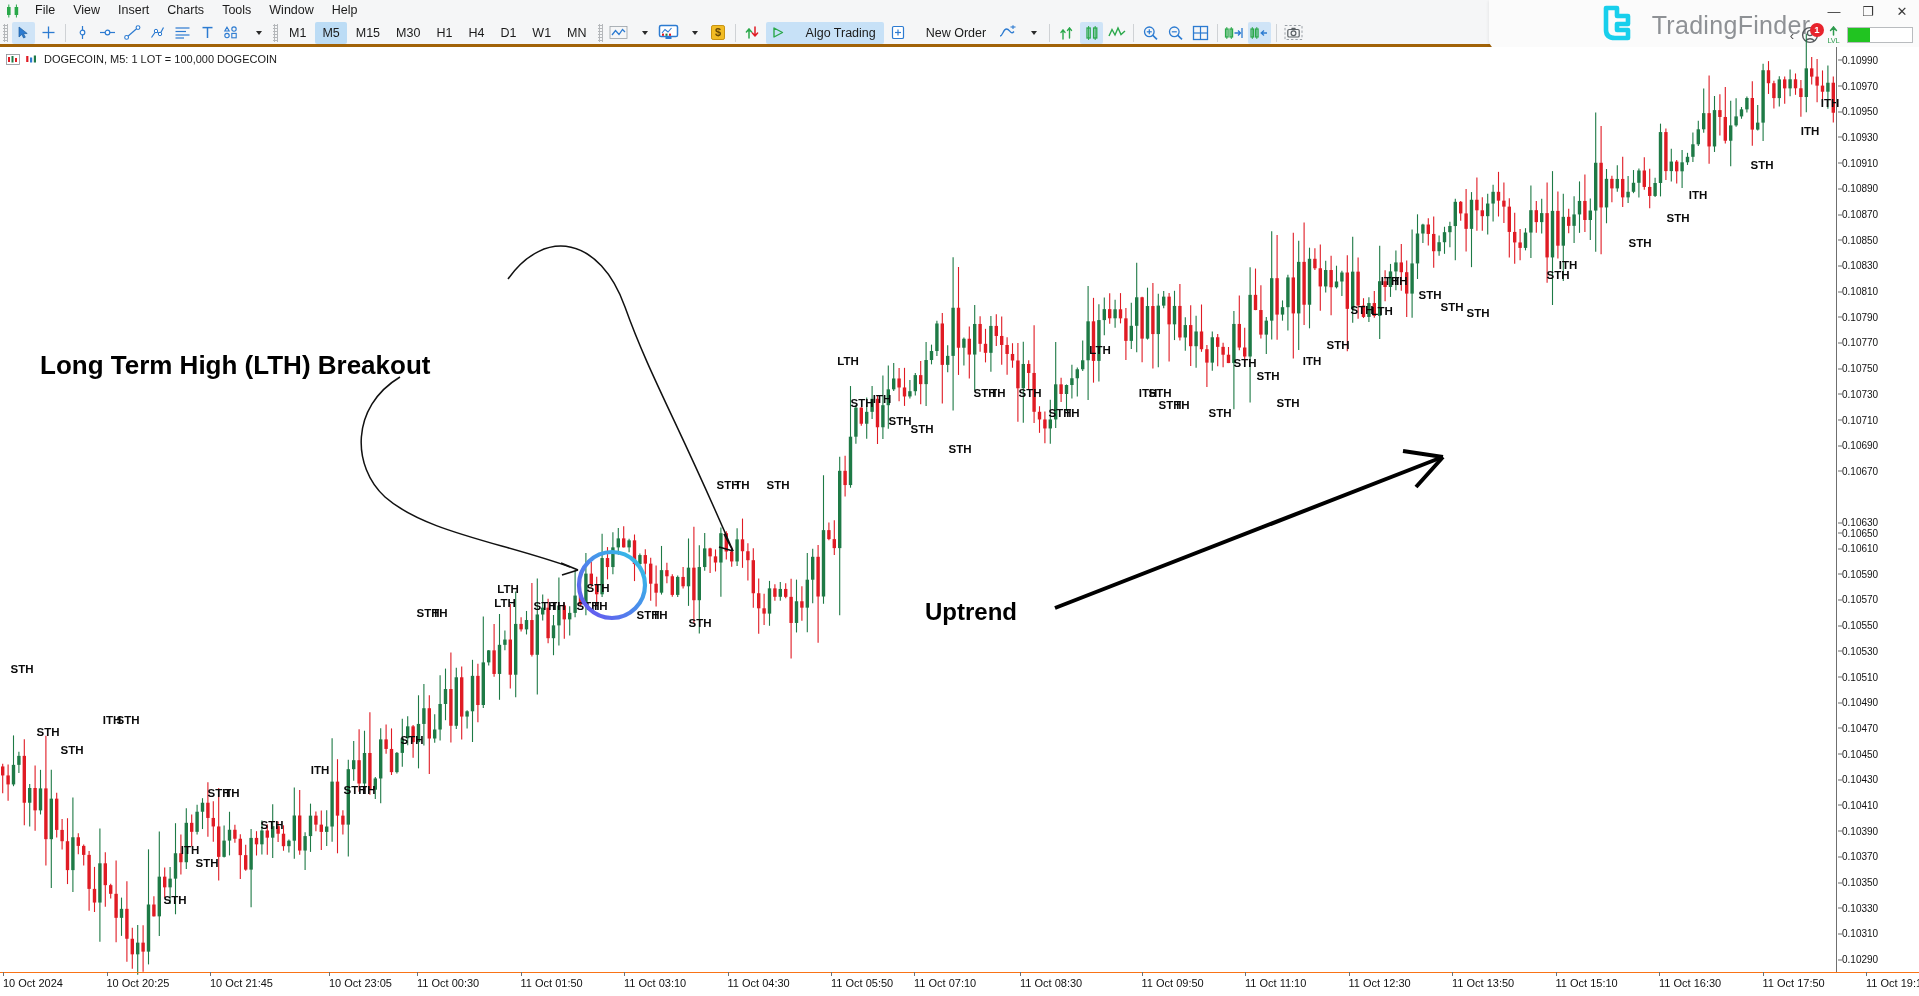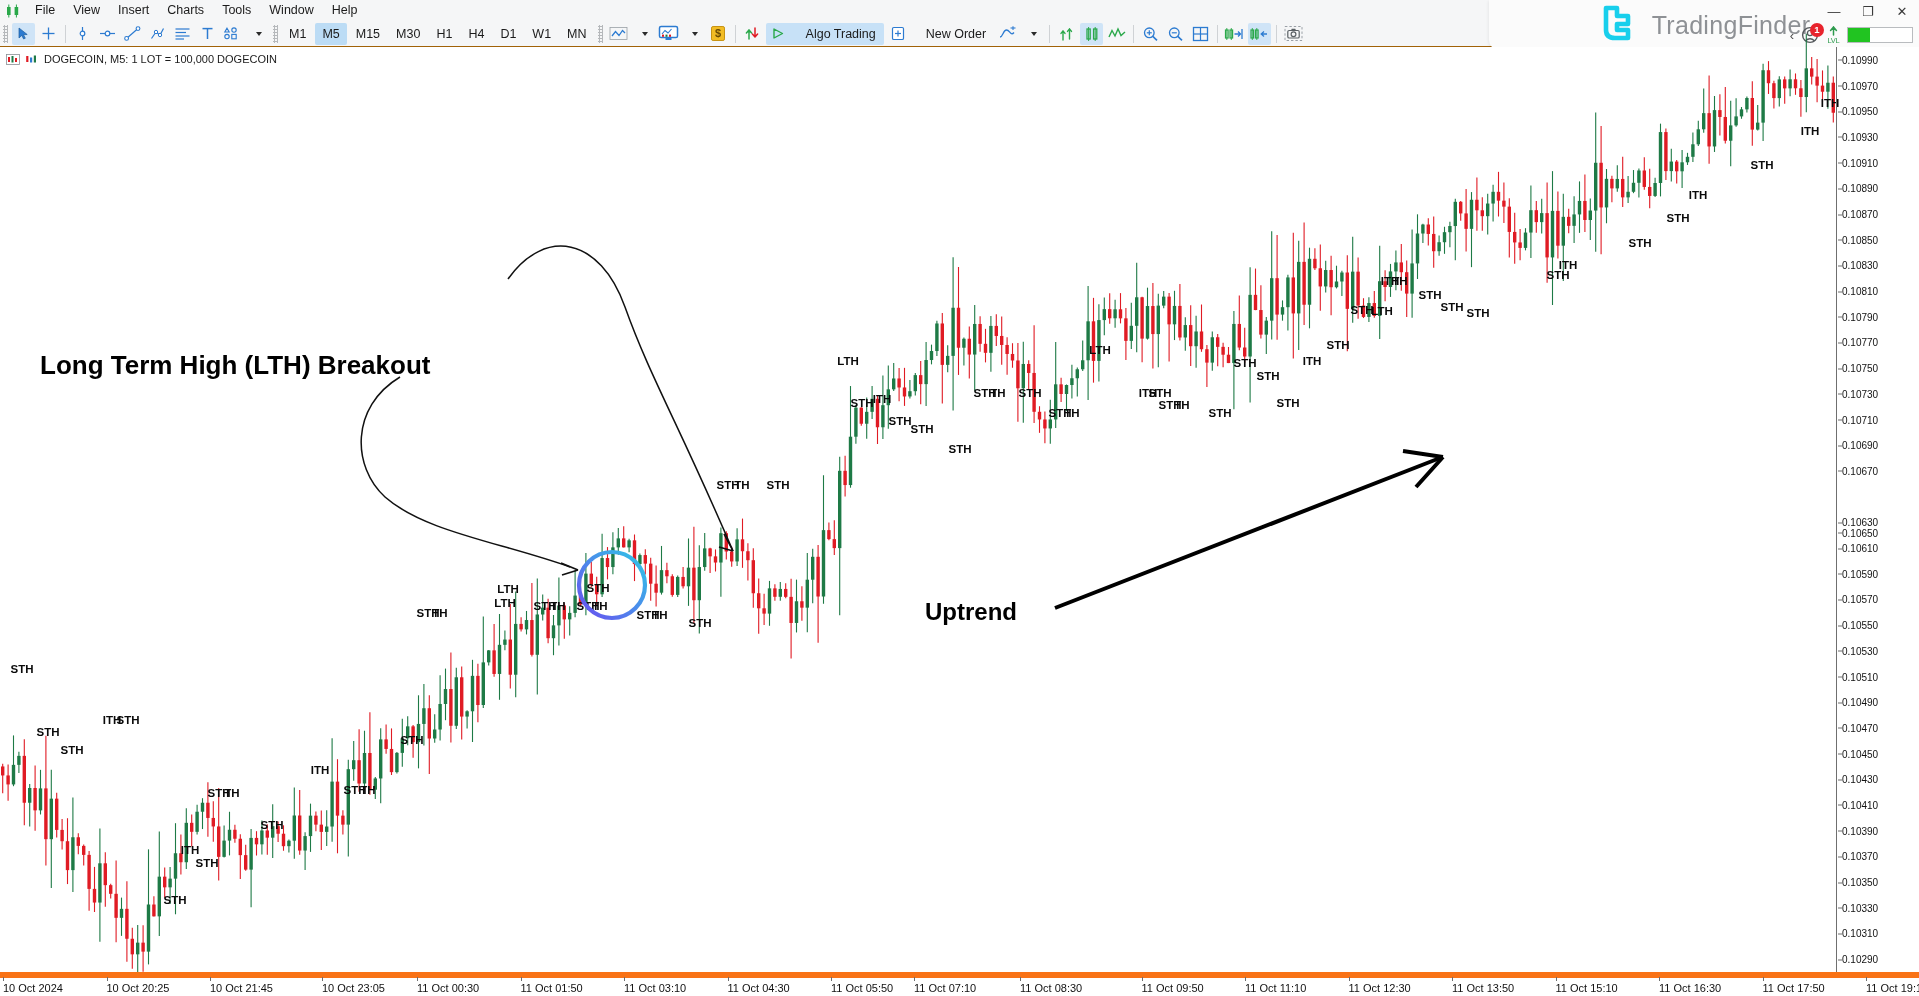--- a/index.html
+++ b/index.html
@@ -18,21 +18,21 @@
     background: #f5f6f7; display: flex; align-items: center;
     font-size: 12.5px; color: #1b1b1b;
   }
   .mt-logo { width: 26px; height: 21px; display: flex; align-items: center; justify-content: center; }
   .menubar .mitem { padding: 0 9px; height: 21px; line-height: 21px; white-space: nowrap; cursor: default; }
 
   
   .toolbar {
     position: absolute; top: 21px; left: 0; width: 1919px; height: 26px;
     background: #f5f6f7; display: flex; align-items: center;
-    border-bottom: 1px solid #a16207;
+    border-bottom: 3px solid #a16207;
   }
   .tbtn {
     height: 22px; min-width: 23px; display: flex; align-items: center; justify-content: center;
     margin: 0 1px; border-radius: 2px; cursor: default;
   }
   .tbtn.active { background: #cfe4f7; }
   .sep { width: 1px; height: 18px; background: #cfd2d5; margin: 0 4px; }
   .grip { width: 5px; height: 18px; margin: 0 3px;
     background-image: radial-gradient(circle, #b5b8bb 1px, transparent 1.2px);
     background-size: 3px 3px; }
@@ -88,21 +88,21 @@
   }
   .mini-ico { width: 14px; height: 11px; display: block; }
 
   .plot { position: absolute; top: 0; left: 0; width: 1836px; height: 925px; }
   .price-axis { position: absolute; top: 0; right: 0; width: 83px; height: 925px;
                 border-left: 1px solid #6f6f6f; }
   .price-tick { position: absolute; left: 0; font-size: 10px; color: #111;
                 white-space: nowrap; transform: translateY(-50%); }
   .price-tick::before { content: ""; position: absolute; left: -4px; top: 50%; width: 4px; height: 1px; background: #6f6f6f; }
   .time-axis { position: absolute; left: 0; top: 925px; width: 1919px; height: 24px;
-               border-top: 6px solid #f97316; }
+               border-top: 1px solid #f97316; }
   .time-tick { position: absolute; top: 4px; font-size: 11px; color: #111; white-space: nowrap; }
   .time-tick::before { content: ""; position: absolute; left: 0px; top: -5px; width: 1px; height: 4px; background: #6f6f6f; }
 
   svg.layer { position: absolute; top: 0; left: 0; width: 1836px; height: 925px; overflow: visible; }
   svg.anno { position: absolute; top: 0; left: 0; width: 1919px; height: 949px; overflow: visible; pointer-events: none; }
 
   .swing-label { font-family: "Liberation Sans", sans-serif; font-size: 11.5px; font-weight: bold; fill: #0a0a0a; }
   .anno-text { font-family: "Liberation Sans", sans-serif; font-weight: bold; fill: #000; }
 </style>
 </head>
@@ -1198,21 +1198,21 @@
           <div class="price-tick" style="top: 886.458px; left: 5px;">0.10310</div>
           <div class="price-tick" style="top: 912.153px; left: 5px;">0.10290</div>
         </div>
     </div>
 
     <div class="time-axis">
       <div id="timeticks">
           <div class="time-tick" style="left: 3px;">10 Oct 2024</div>
           <div class="time-tick" style="left: 106.5px;">10 Oct 20:25</div>
           <div class="time-tick" style="left: 210px;">10 Oct 21:45</div>
-          <div class="time-tick" style="left: 322px;">10 Oct 23:05</div>
+          <div class="time-tick" style="left: 329px;">10 Oct 23:05</div>
           <div class="time-tick" style="left: 417px;">11 Oct 00:30</div>
           <div class="time-tick" style="left: 520.5px;">11 Oct 01:50</div>
           <div class="time-tick" style="left: 624px;">11 Oct 03:10</div>
           <div class="time-tick" style="left: 727.5px;">11 Oct 04:30</div>
           <div class="time-tick" style="left: 831px;">11 Oct 05:50</div>
           <div class="time-tick" style="left: 914px; text-align: center;">11 Oct 07:10</div>
           <div class="time-tick" style="left: 1020px;">11 Oct 08:30</div>
           <div class="time-tick" style="left: 1141.5px;">11 Oct 09:50</div>
           <div class="time-tick" style="left: 1245px;">11 Oct 11:10</div>
           <div class="time-tick" style="left: 1348.5px;">11 Oct 12:30</div>

